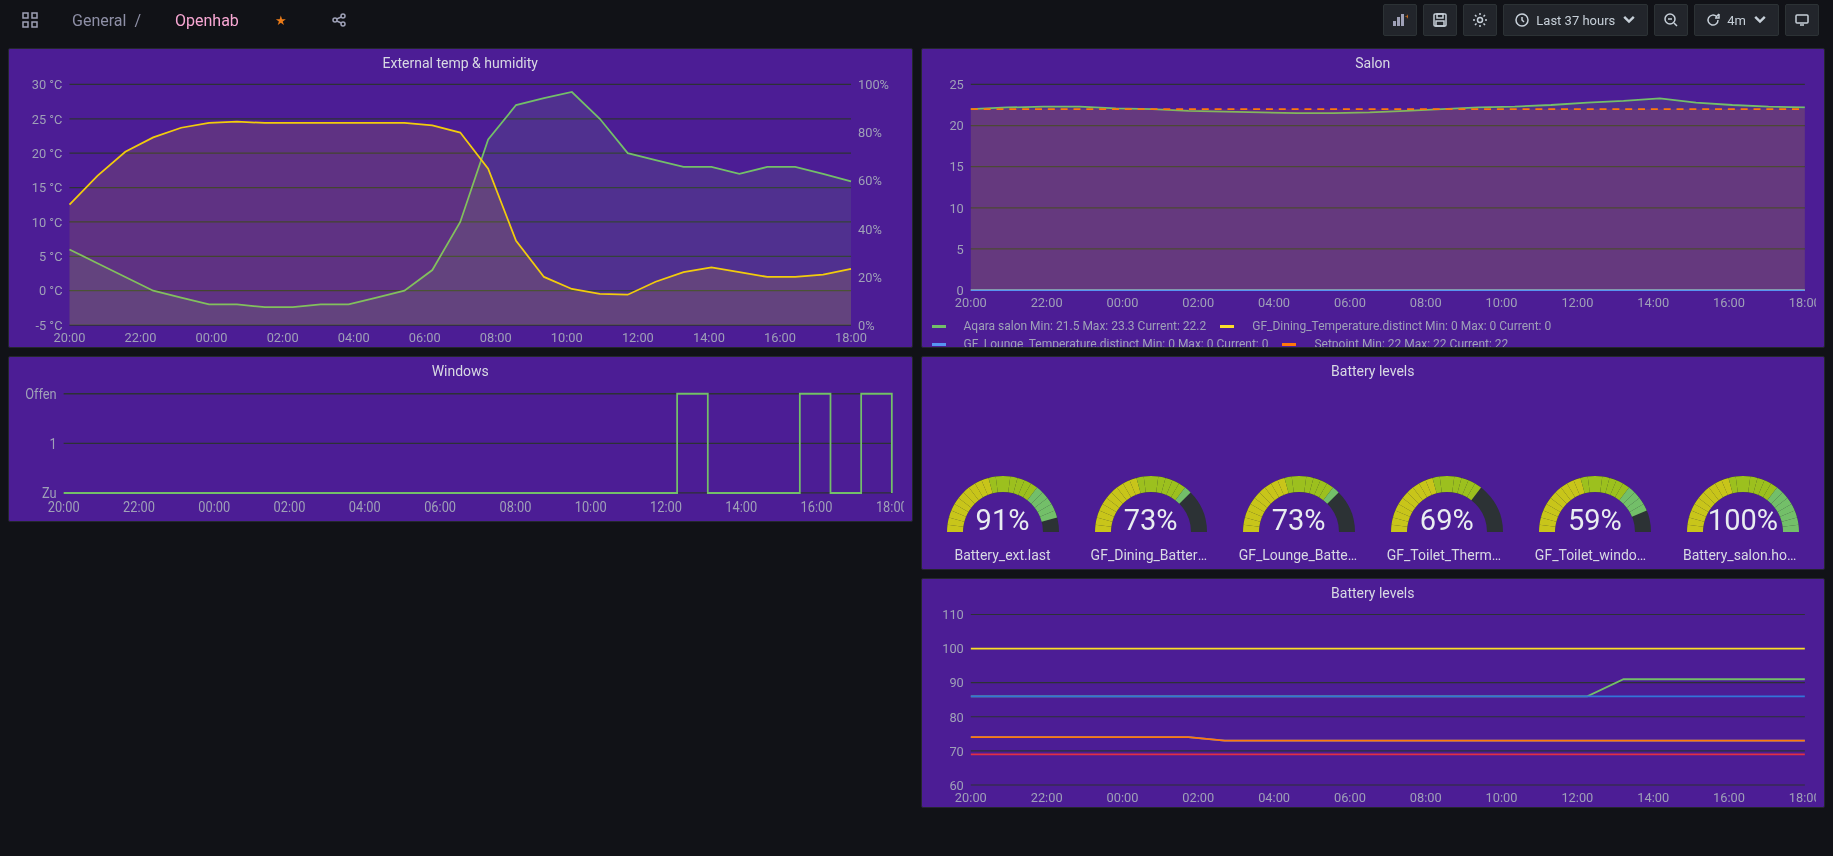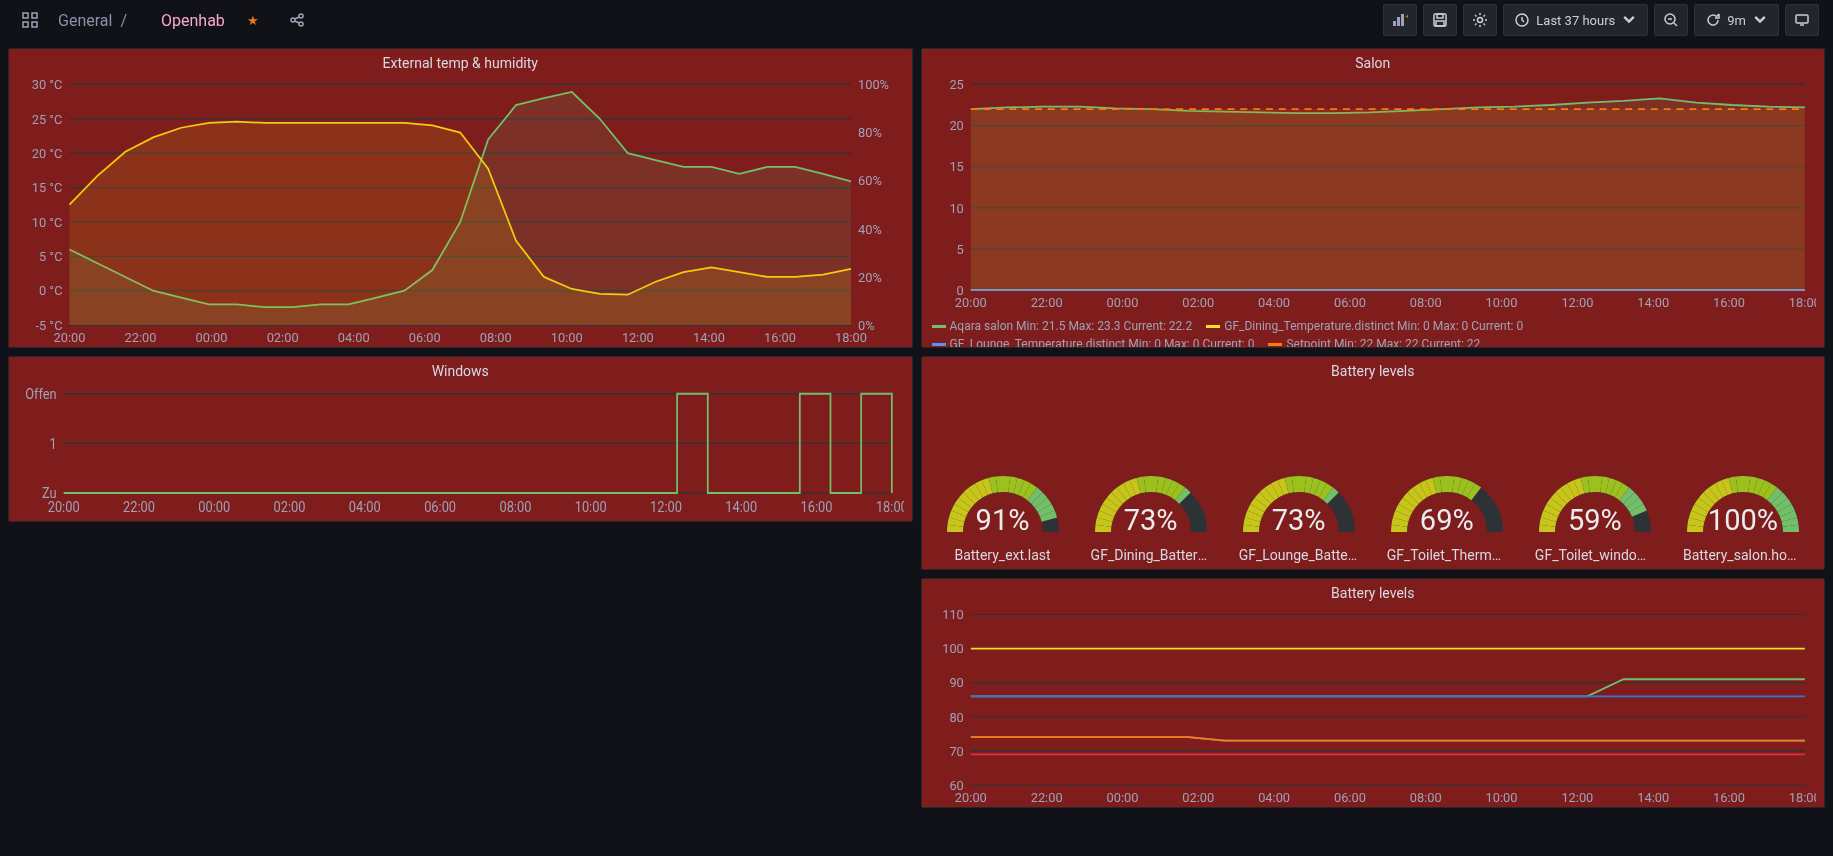--- a/index.html
+++ b/index.html
@@ -12,21 +12,21 @@
     height: 856px;
     overflow: hidden;
   }
   .topbar {
     display: flex;
     align-items: center;
     justify-content: space-between;
     height: 40px;
     padding: 0 14px;
   }
-  .topbar-left { display: flex; align-items: center; gap: 12px; }
+  .topbar-left { display: flex; align-items: center; gap: 26px; }
   .breadcrumb {
     display: flex; align-items: center; gap: 8px;
     font-size: 16px;
     color: #ccccdc;
   }
   .breadcrumb a { color: #8e8fa6; text-decoration: none; cursor: pointer; }
   .breadcrumb .sep { color: #8e8fa6; }
   .breadcrumb .cur { color: #f9a8d4; margin-left: 26px; }
   .icon-btn {
     width: 32px; height: 28px;
@@ -51,21 +51,21 @@
   .tbtn.icon-only { width: 34px; padding: 0; }
   .tbtn svg { width: 16px; height: 16px; }
   .grid {
     display: grid;
     grid-template-columns: 1fr 1fr;
     grid-template-rows: 300px 166px 40px 230px;
     gap: 8px;
     padding: 8px;
   }
   .panel {
-    background: #7f1d1d;
+    background: #4c1d95;
     border: 1px solid #24272d;
     border-radius: 2px;
     display: flex;
     flex-direction: column;
     overflow: hidden;
   }
   .panel-title {
     text-align: center;
     font-size: 14px;
     color: #d8d9e3;
@@ -73,21 +73,21 @@
   }
   .panel-body { flex: 1; position: relative; padding: 0 8px 4px; }
   .legend {
     display: flex;
     flex-wrap: wrap;
     gap: 4px 14px;
     padding: 4px 10px 6px;
     font-size: 12px;
     color: #9fa1b7;
   }
-  .leg-item { display: inline-flex; align-items: center; gap: 4px; white-space: nowrap; }
+  .leg-item { display: inline-flex; align-items: center; gap: 18px; white-space: nowrap; }
   .swatch { width: 14px; height: 3px; display: inline-block; }
   .gauges {
     display: grid;
     grid-template-columns: repeat(6, 1fr);
     gap: 6px;
     padding: 10px 10px 6px;
     flex: 1;
   }
   .gauge-wrap { display: flex; flex-direction: column; align-items: center; justify-content: flex-end; }
   .gauge {
@@ -187,21 +187,21 @@
       <svg viewBox="0 0 16 16" fill="none" stroke="#c7d0d9" stroke-width="1.5">
           <circle cx="7" cy="7" r="5"></circle>
           <line x1="11" y1="11" x2="14" y2="14"></line>
           <line x1="5" y1="7" x2="9" y2="7"></line>
         </svg>
     </span>
     <span class="tbtn">
       <svg viewBox="0 0 16 16" fill="none" stroke="#c7d0d9" stroke-width="1.5">
           <path d="M13 8a5 5 0 1 1-1.5-3.5L14 2M14 2v4h-4"></path>
         </svg>
-      <span>9m</span>
+      <span>4m</span>
       <svg viewBox="0 0 10 10" width="10" height="10">
           <path d="M2 3l3 3 3-3" fill="none" stroke="#c7d0d9" stroke-width="1.5"></path>
         </svg>
     </span>
     <span class="tbtn icon-only">
       <svg viewBox="0 0 16 16" fill="none" stroke="#c7d0d9" stroke-width="1.5">
           <rect x="2" y="3" width="12" height="8" rx="1"></rect>
           <line x1="6" y1="13" x2="10" y2="13"></line>
         </svg>
     </span>

